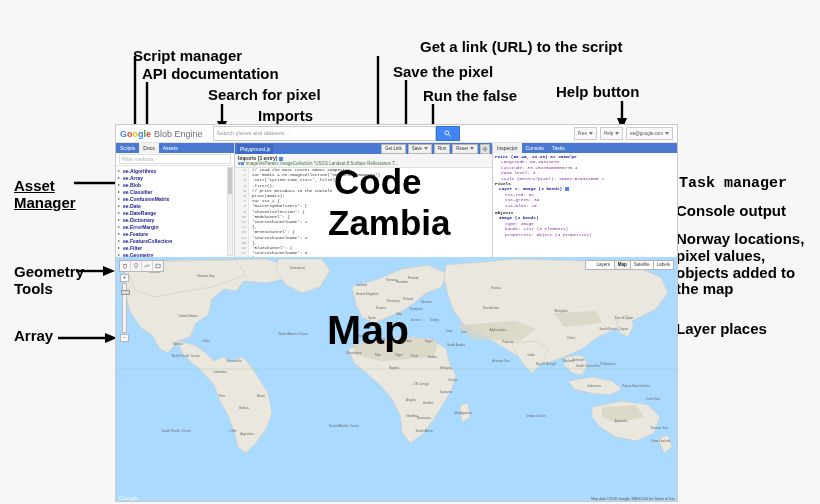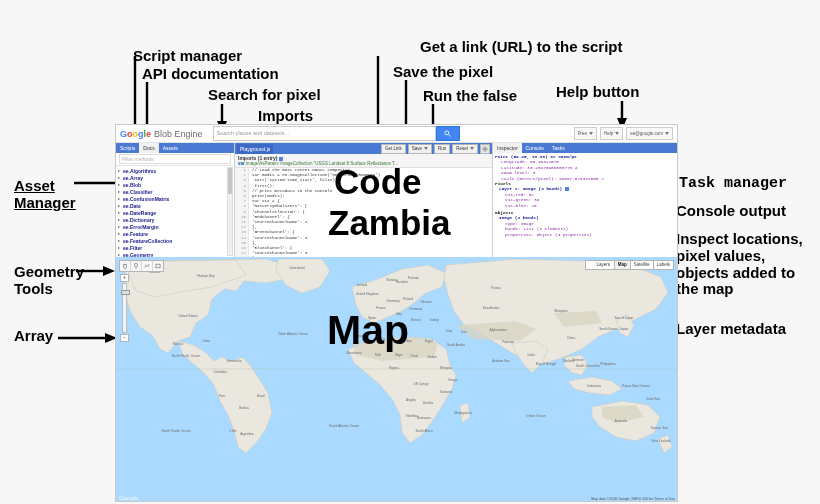--- a/index.html
+++ b/index.html
@@ -136,25 +136,25 @@
 <div class="anno" style="left:393px;top:64px;">Save the pixel</div>
 <div class="anno" style="left:423px;top:88px;">Run the false</div>
 <div class="anno" style="left:556px;top:84px;">Help button</div>
 <div class="anno" style="left:14px;top:178px;text-decoration:underline;">Asset
 Manager</div>
 <div class="anno" style="left:14px;top:264px;">Geometry
 Tools</div>
 <div class="anno" style="left:14px;top:328px;">Array</div>
 <div class="anno" style="left:679px;top:176px;font-family:Liberation Mono, monospace;">Task manager</div>
 <div class="anno" style="left:676px;top:203px;text-align:center;">Console output</div>
-<div class="anno" style="left:676px;top:231px;">Inspect locations,
+<div class="anno" style="left:676px;top:231px;">Norway locations,
 pixel values,
 objects added to
 the map</div>
-<div class="anno" style="left:676px;top:321px;">Layer metadata</div>
+<div class="anno" style="left:676px;top:321px;">Layer places</div>
 
 <div class="arrow" style="left:128px;top:56px;">
   <svg width="14" height="82">
       <line x1="7" y1="0" x2="7" y2="72" stroke="#000" stroke-width="2.4"></line>
       <polygon points="7,81 2,69 12,69" fill="#000"></polygon>
     </svg>
 </div>
 <div class="arrow" style="left:140px;top:82px;">
   <svg width="14" height="56">
       <line x1="7" y1="0" x2="7" y2="46" stroke="#000" stroke-width="2.4"></line>

